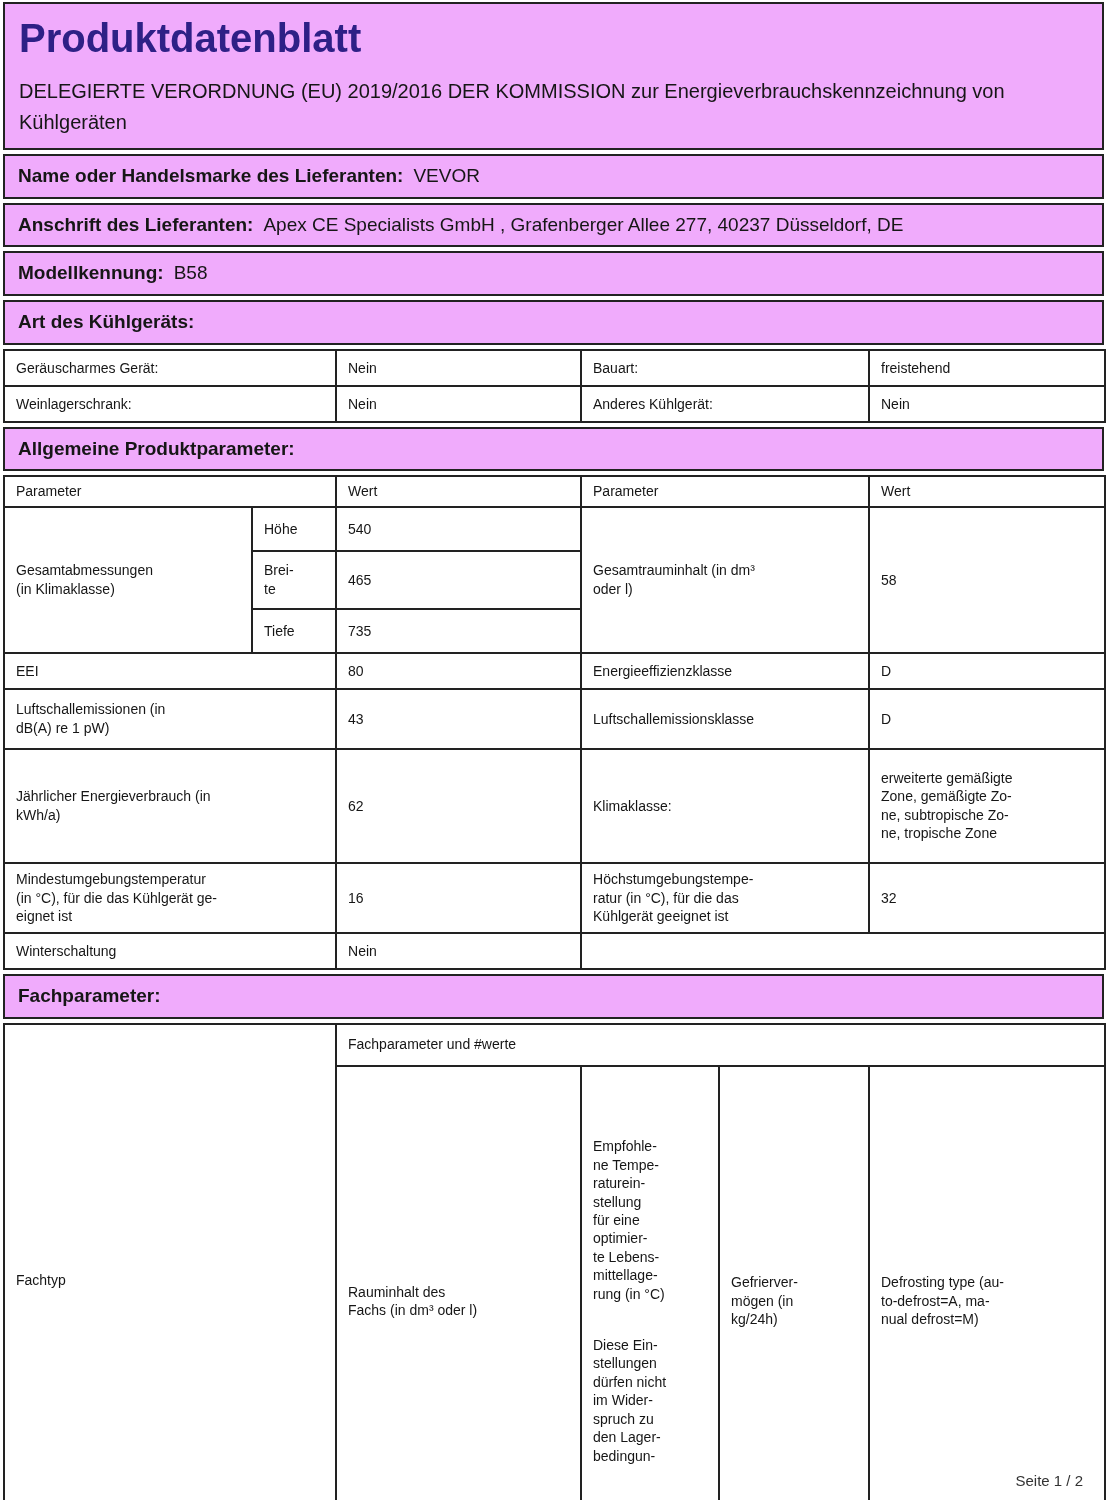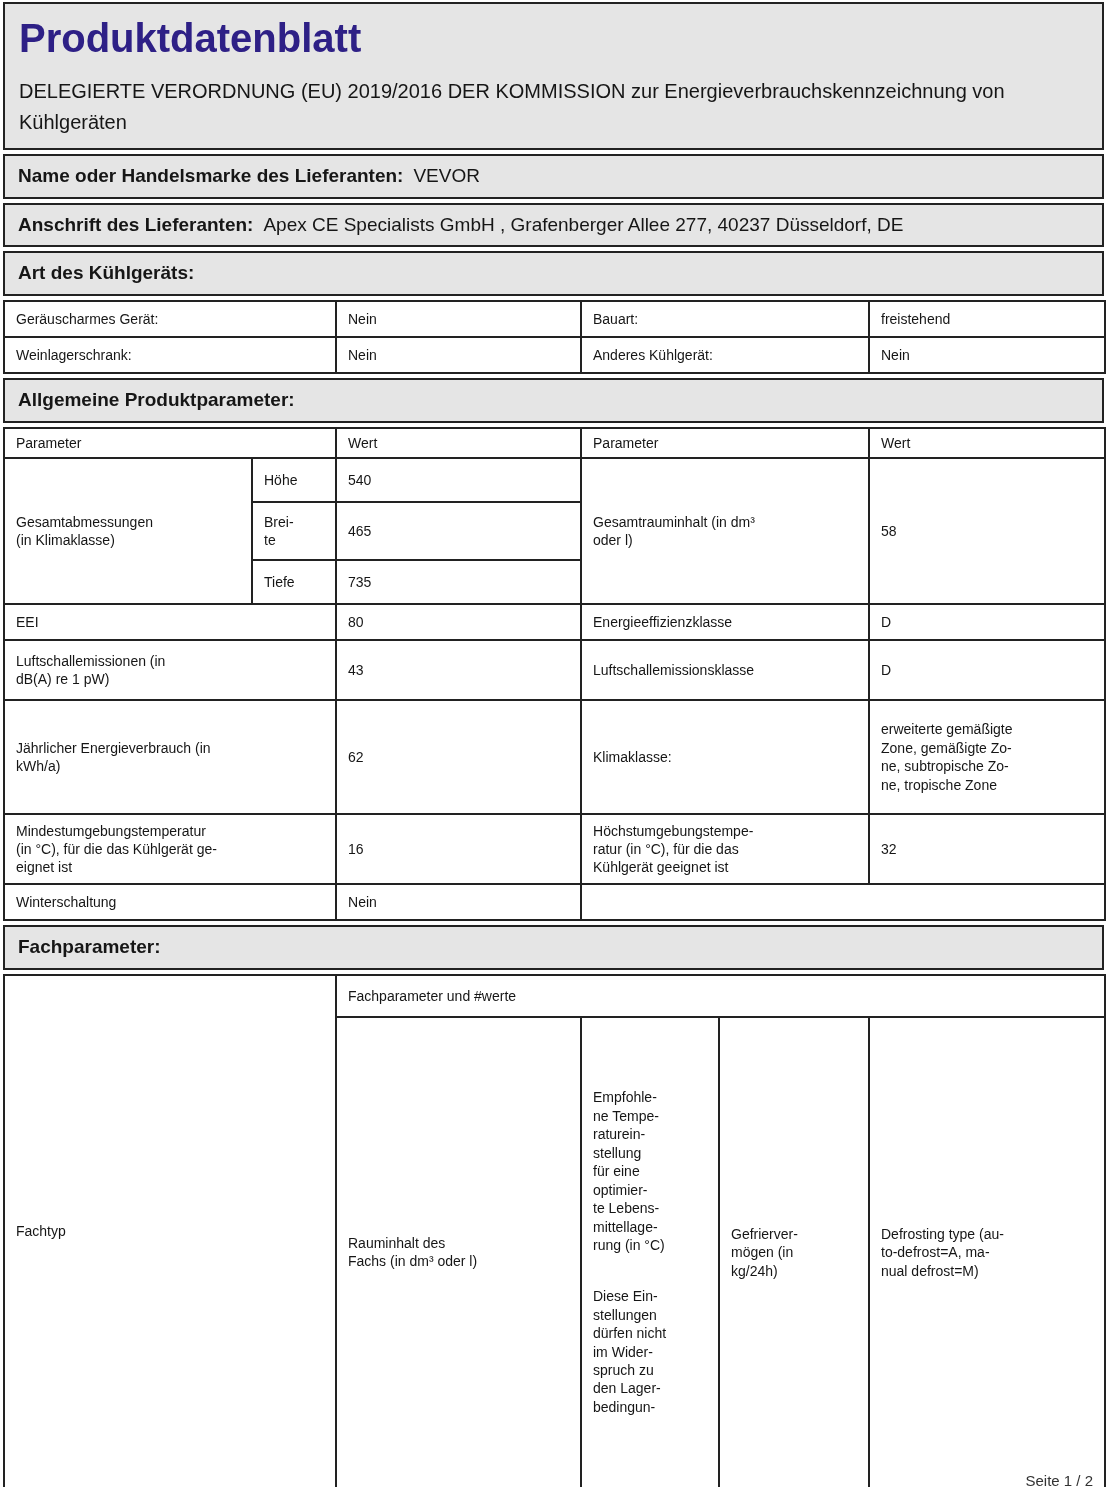--- a/index.html
+++ b/index.html
@@ -16,21 +16,21 @@
     background: #ffffff;
     padding: 2px 3px 0 3px;
     overflow: hidden;
   }
   .box {
     border: 2px solid #222222;
     margin-top: 4px;
     padding: 8px 13px;
     font-size: 19px;
     line-height: 1.3;
-    background: #e5e5e5;
+    background: #f0abfc;
   }
   .box.first { margin-top: 0; }
   .head { min-height: 138px; padding: 12px 14px 10px 14px; }
   .head h1 {
     font-size: 40px;
     font-weight: bold;
     color: #2e2086;
     line-height: 1.1;
   }
   .head .subtitle {
@@ -69,21 +69,21 @@
   tr.h112 { height: 114px; }
   tr.hdr42 { height: 42px; }
   tr.tall { height: 470px; }
   td.center { text-align: left; }
   table.compartment td.nobtm { border-bottom: none; }
   table.compartment { margin-top: 4px; }
   table.compartment td p + p { margin-top: 14px; }
   .footer {
     position: absolute;
     top: 1472px;
-    right: 14px;
+    right: 24px;
     font-size: 15px;
     color: #333333;
     background: #ffffff;
     padding-left: 6px;
   }
 </style>
 </head>
 <body>
 
 <div class="page">
@@ -92,20 +92,23 @@
     <h1>Produktdatenblatt</h1>
     <p class="subtitle">DELEGIERTE VERORDNUNG (EU) 2019/2016 DER KOMMISSION zur Energieverbrauchskennzeichnung von
 Kühlgeräten</p>
   </div>
 
   <div class="box kv">
     <span class="k">Name oder Handelsmarke des Lieferanten:</span><span class="v">VEVOR</span>
   </div>
   <div class="box kv">
     <span class="k">Anschrift des Lieferanten:</span><span class="v">Apex CE Specialists GmbH , Grafenberger Allee 277, 40237 Düsseldorf, DE</span>
+  </div>
+  <div class="box kv">
+    <span class="k">Modellkennung:</span><span class="v">B58</span>
   </div>
   <div class="box kv">
     <span class="k">Art des Kühlgeräts:</span>
   </div>
 
   <table class="grid">
     <colgroup>
         <col style="width:332px">
         <col style="width:245px">
         <col style="width:288px">

